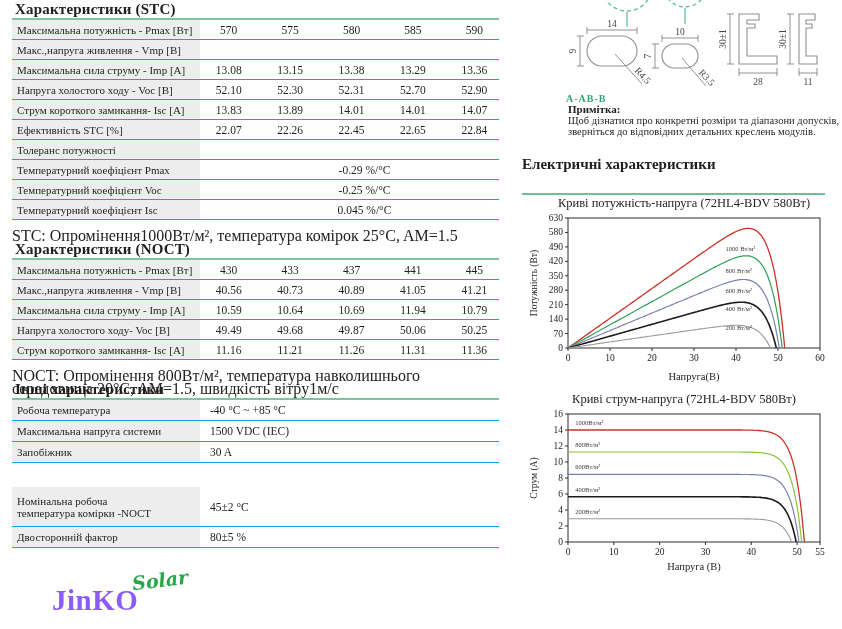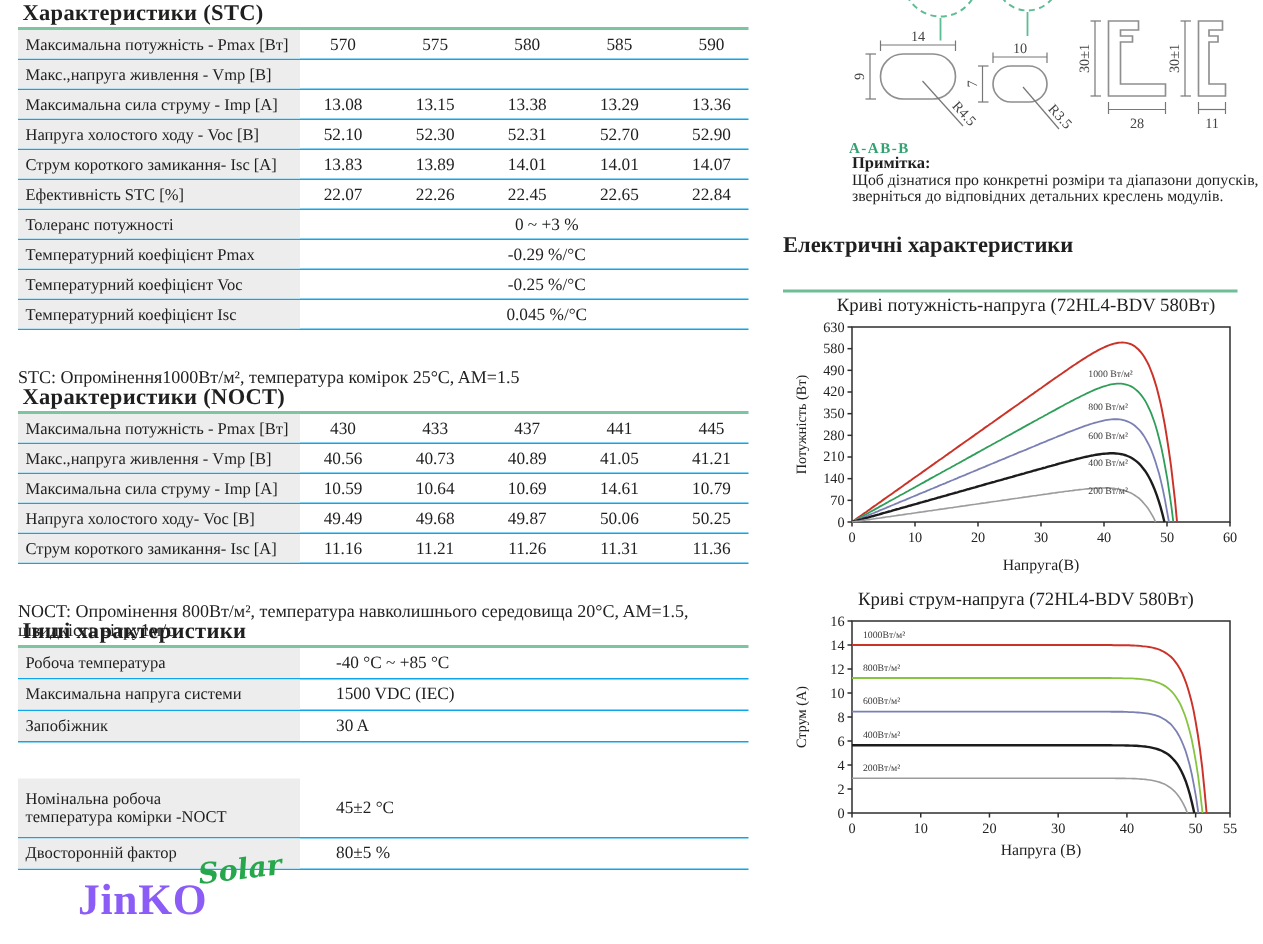--- a/index.html
+++ b/index.html
@@ -12,22 +12,22 @@
   .mt2{margin-top:26px;}
   .dtable{border-top:2px solid #7cc5a0;}
   .trow{display:flex;align-items:stretch;height:19px;border-bottom:1px solid #0ea5e9;}
   #other-table .trow{height:20px;}
   #other-table .trow.tall{height:39px;margin-top:24px;}
   .tlabel{width:188px;background:#ededed;font-size:11px;padding:0 2px 0 5px;box-sizing:border-box;
           display:flex;flex-direction:column;justify-content:center;line-height:12px;}
   .tvals{flex:1;display:flex;align-items:center;margin-left:14px;margin-right:10px;gap:32px;}
   .tcell{flex:1;text-align:center;font-size:11.5px;}
   .tspan{flex:1;display:flex;align-items:center;justify-content:center;font-size:11.5px;padding-left:30px;}
-  .tvalue{flex:1;display:flex;align-items:center;font-size:11.5px;padding-left:24px;}
-  .note{font-size:12px;height:13px;line-height:13px;margin-top:25px;color:#222;}
+  .tvalue{flex:1;display:flex;align-items:center;font-size:11.5px;padding-left:10px;}
+  .note{font-size:16px;height:13px;line-height:13px;margin-top:9px;color:#222;}
   .logo{position:absolute;left:50px;top:571px;width:220px;height:54px;}
   .logo-solar{position:absolute;left:82px;top:-2px;font-family:"DejaVu Serif",serif;font-style:italic;
               font-weight:bold;font-size:19px;color:#27a74b;transform:rotate(-7deg);}
   .logo-word{position:absolute;left:2px;top:13px;font-family:Liberation Serif, serif;font-weight:bold;
              font-size:29px;color:#8b5cf6;letter-spacing:.5px;}
   .drawings{position:absolute;left:530px;top:0;}
   .draw{fill:#ffffff;stroke:#8f8f8f;stroke-width:1.1;}
   .dim{stroke:#777;stroke-width:.8;}
   .dimtxt{font-size:9.5px;fill:#444;}
   .dash{fill:none;stroke:#5cbc92;stroke-width:1.3;stroke-dasharray:4 3;}
@@ -112,21 +112,20 @@
             <div class="tcell">22.26</div>
             <div class="tcell">22.45</div>
             <div class="tcell">22.65</div>
             <div class="tcell">22.84</div>
           </div>
         </div>
         <div class="trow">
           <div class="tlabel">
             <div>Толеранс потужності</div>
           </div>
-          <div class="tspan">0 ~ +3 %</div>
         </div>
         <div class="trow">
           <div class="tlabel">
             <div>Температурний коефіцієнт  Pmax</div>
           </div>
           <div class="tspan">-0.29 %/°C</div>
         </div>
         <div class="trow">
           <div class="tlabel">
             <div>Температурний коефіцієнт Voc</div>
@@ -169,21 +168,21 @@
           </div>
         </div>
         <div class="trow">
           <div class="tlabel">
             <div>Максимальна сила струму - Imp [A]</div>
           </div>
           <div class="tvals">
             <div class="tcell">10.59</div>
             <div class="tcell">10.64</div>
             <div class="tcell">10.69</div>
-            <div class="tcell">14.61</div>
+            <div class="tcell">11.94</div>
             <div class="tcell">10.79</div>
           </div>
         </div>
         <div class="trow">
           <div class="tlabel">
             <div>Напруга холостого ходу- Voc [B]</div>
           </div>
           <div class="tvals">
             <div class="tcell">49.49</div>
             <div class="tcell">49.68</div>

